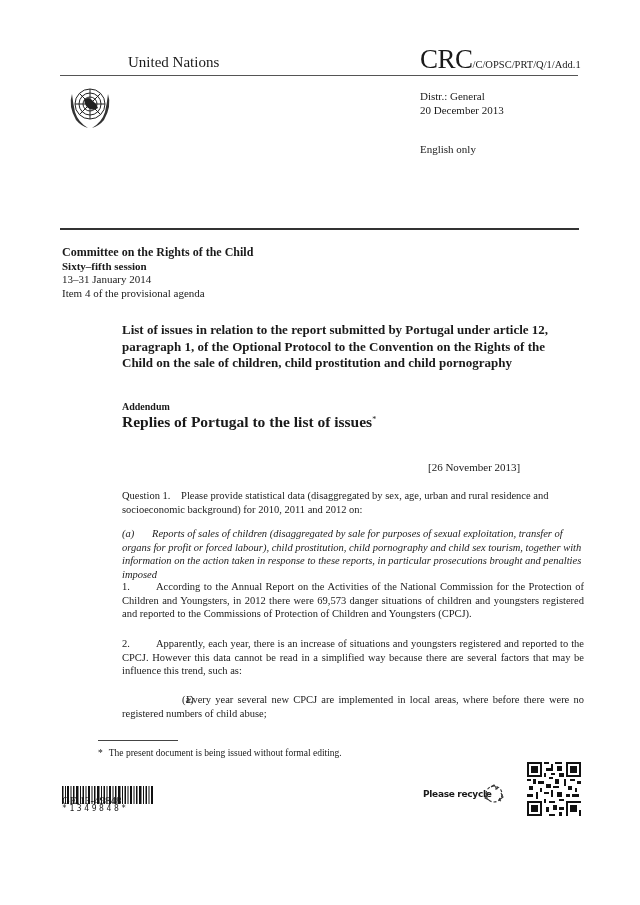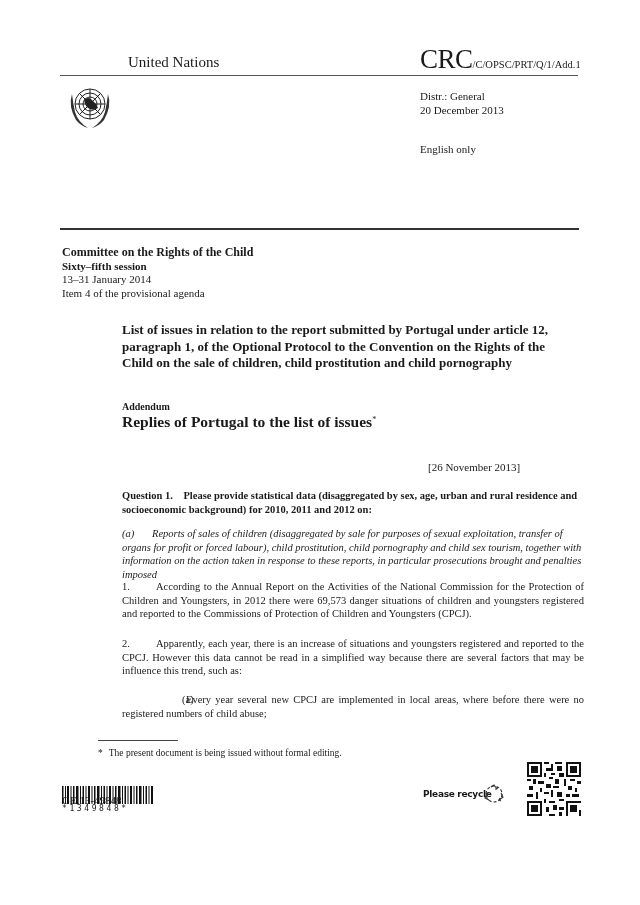--- a/index.html
+++ b/index.html
@@ -17,21 +17,21 @@
   .distr .gap { margin-top: 25px; }
   .hr-thick { left: 60px; top: 228px; width: 519px; height: 2px; background: #333; }
   .committee { left: 62px; top: 238px; font-size: 11px; line-height: 13.5px; }
   .committee .b { font-weight: bold; }
   .committee .lg { font-size: 12px; margin-top: 8px; }
   .main-title { left: 122px; top: 322px; width: 440px; font-size: 13px; font-weight: bold; line-height: 16.5px; }
   .addendum { left: 122px; top: 401px; font-size: 10px; font-weight: bold; }
   .replies { left: 122px; top: 413px; font-size: 15.5px; font-weight: bold; }
   .replies sup { font-size: 8px; font-weight: normal; vertical-align: 5px; }
   .date-bracket { left: 428px; top: 461px; font-size: 11px; }
-  .question { left: 122px; top: 489px; width: 462px; font-size: 10.5px; font-weight: bold; line-height: 13.5px; }
+  .question { left: 122px; top: 489px; width: 462px; font-size: 10.5px; font-weight: normal; line-height: 13.5px; }
   .question .num { margin-right: 8px; }
   .sub-a { left: 122px; top: 527px; width: 462px; font-size: 10.5px; font-style: italic; line-height: 13.5px; color: #222; }
   .para { left: 122px; width: 462px; font-size: 10.5px; line-height: 13.5px; text-align: justify; }
   .p1 { top: 580px; }
   .p2 { top: 637px; }
   .p3 { top: 693px; text-indent: 30px; }
   .pnum { display: inline-block; width: 34px; }
   .pa-lbl { display: inline-block; width: 30px; }
   .fn-line { left: 98px; top: 740px; width: 80px; height: 1px; background: #444; }
   .footnote { left: 98px; top: 748px; font-size: 9.5px; }

